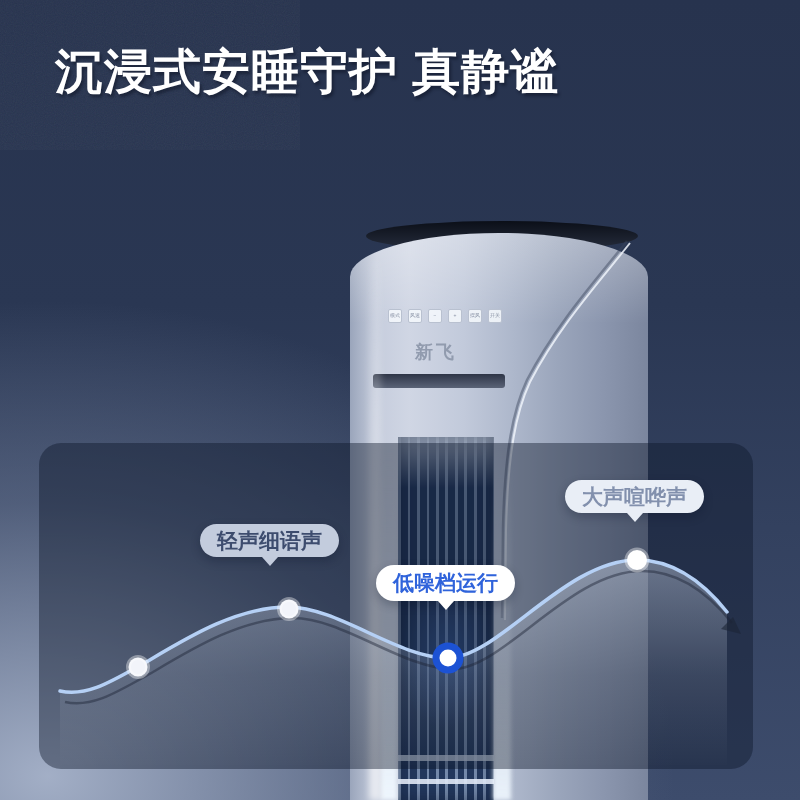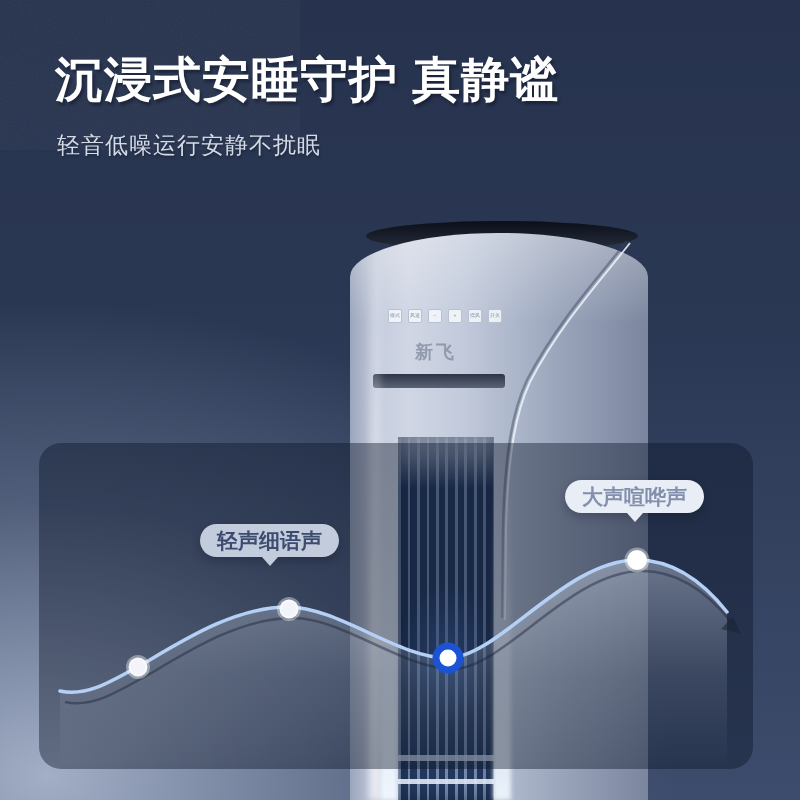--- a/index.html
+++ b/index.html
@@ -3,21 +3,21 @@
 <meta charset="utf-8">
 <style>
   html,body{margin:0;padding:0;}
   body{width:800px;height:800px;overflow:hidden;font-family:"Liberation Sans",sans-serif;}
   .stage{position:relative;width:800px;height:800px;overflow:hidden;
     background:
       radial-gradient(950px 720px at 6% 97%, rgba(168,180,203,0.95), rgba(118,131,158,0.45) 38%, rgba(70,84,115,0) 66%),
       linear-gradient(180deg,#27334e 0%,#2a3753 38%,#33415f 66%,#3d4c6c 100%);}
   .noise{position:absolute;inset:0;opacity:.07;pointer-events:none;}
   
-  .title{position:absolute;left:55px;top:48px;font-size:48px;font-weight:bold;color:#ffffff;
+  .title{position:absolute;left:55px;top:40px;font-size:48px;font-weight:bold;color:#ffffff;
     letter-spacing:1px;text-shadow:2px 3px 3px rgba(8,14,28,0.45);white-space:nowrap;}
   .sub{position:absolute;left:57px;font-size:23px;color:#d4dbe7;letter-spacing:1px;white-space:nowrap;
     text-shadow:1px 2px 2px rgba(8,14,28,0.35);}
   .sub1{top:130px;} .sub2{top:172px;}
   
   .ac-cap{position:absolute;left:366px;top:221px;width:272px;height:30px;border-radius:50%;
     background:linear-gradient(180deg,#0b0f18,#272e3e);}
   .ac-body{position:absolute;left:350px;top:233px;width:298px;height:567px;
     border-radius:150px 150px 0 0 / 44px 44px 0 0;
     background:
@@ -114,18 +114,18 @@
     <path d="M 60 691 C 88 697, 112 681, 148 661 C 190 636, 238 607, 288 607
              C 338 607, 398 658, 448 658 C 498 658, 565 560, 637 560 C 670 560, 700 578, 727 612" fill="none" stroke="#b5d0f5" stroke-width="3.5" stroke-linecap="round"></path>
     <circle cx="138" cy="667" r="9.5" fill="#f2f4fa" stroke="rgba(255,255,255,0.38)" stroke-width="5"></circle>
     <circle cx="289" cy="609" r="9.5" fill="#f2f4fa" stroke="rgba(255,255,255,0.38)" stroke-width="5"></circle>
     <circle cx="448" cy="658" r="15.5" fill="#1c52d4"></circle>
     <circle cx="448" cy="658" r="8.5" fill="#ffffff"></circle>
     <circle cx="637" cy="560" r="10" fill="#ffffff" stroke="rgba(255,255,255,0.38)" stroke-width="5"></circle>
   </svg>
 
   <div class="bubble b2">轻声细语声</div>
+  <div class="bubble highlight b3">低噪档运行</div>
   <div class="bubble light b4">大声喧哗声</div>
 
   <div class="title">沉浸式安睡守护 真静谧</div>
-  <div class="sub sub1">轻音低噪运行安静不扰眠</div>
 
 </div>
 
 </body></html>

